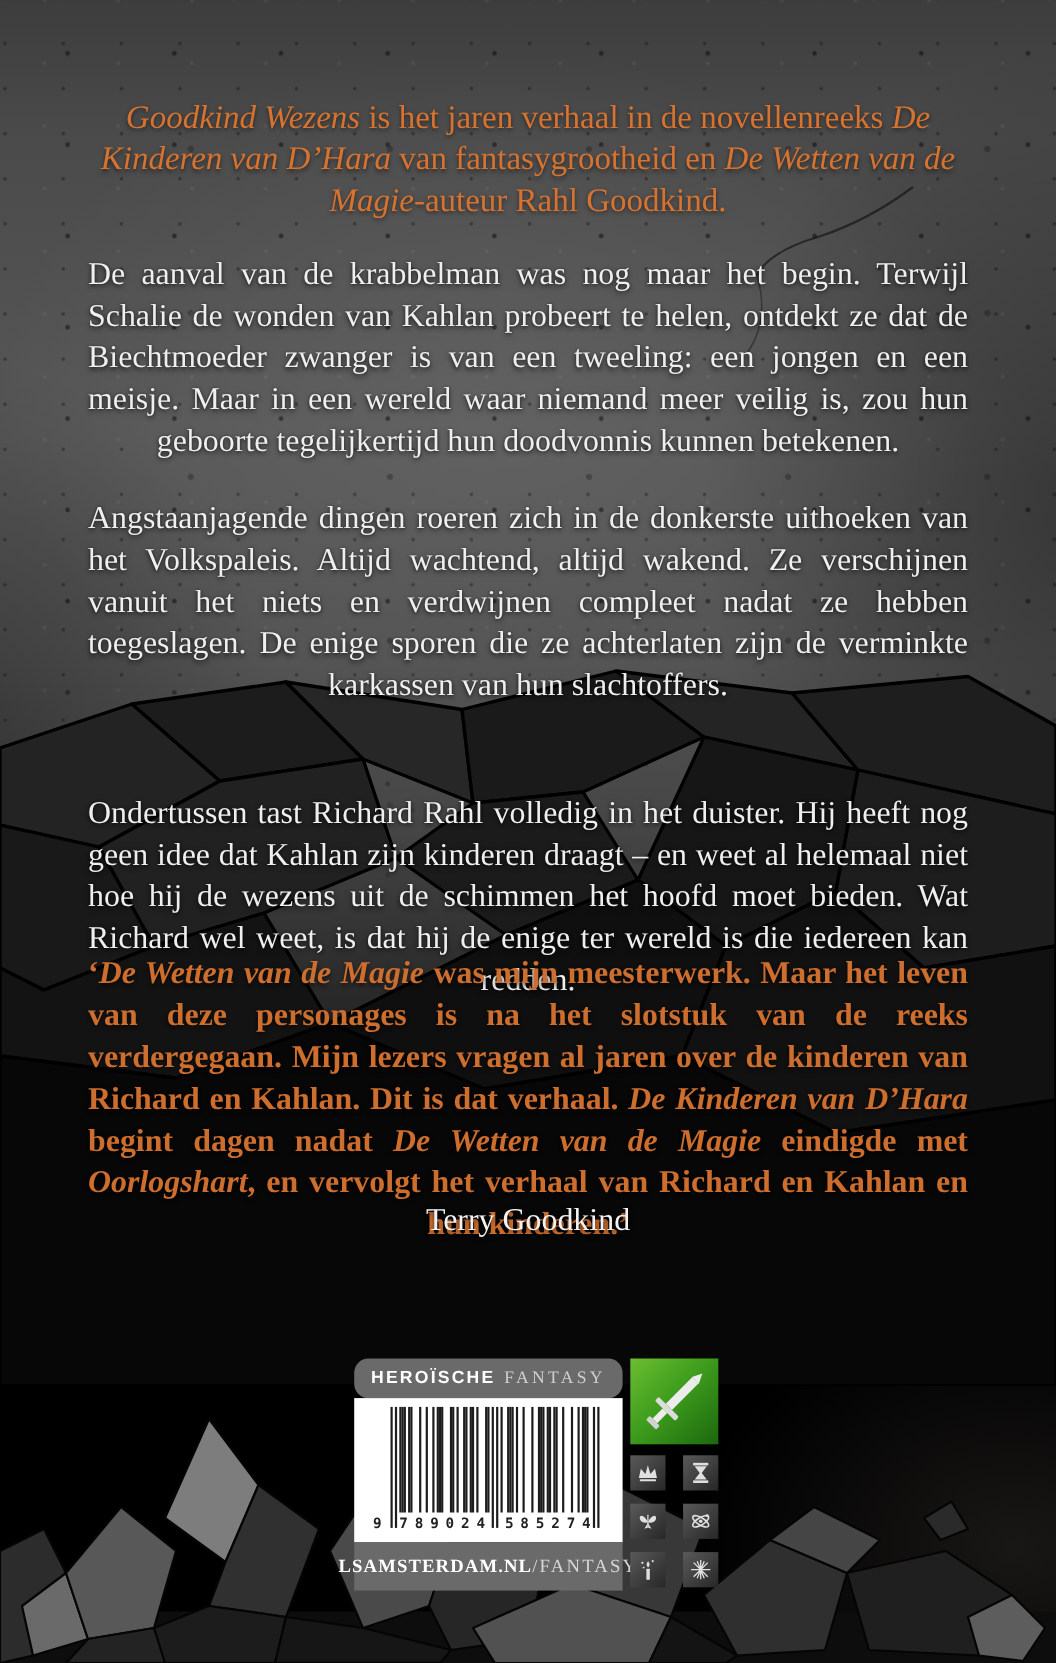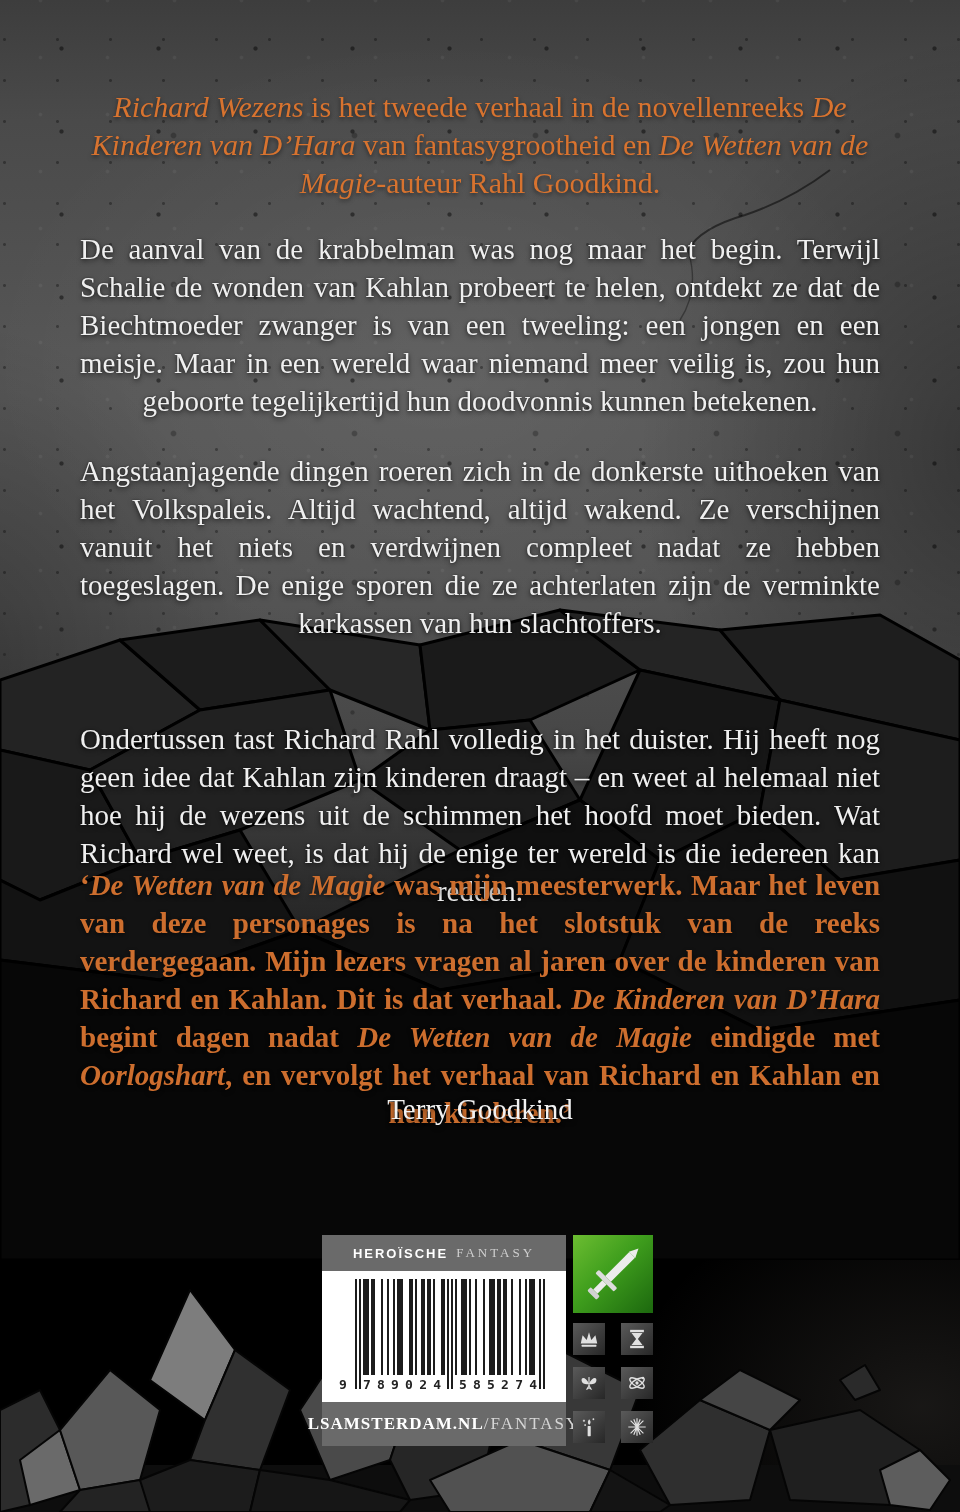--- a/index.html
+++ b/index.html
@@ -32,21 +32,21 @@
     text-shadow:0 2px 5px rgba(0,0,0,0.65), 0 0 2px rgba(0,0,0,0.4);}
   .intro-text{color:var(--accent-header,#d8732f);text-align:center;font-size:30px;
     text-shadow:0 2px 4px rgba(0,0,0,0.5);}
   .quote-text{color:var(--accent-quote,#cd6e2e);text-align:justify;text-align-last:center;
     text-shadow:0 2px 4px rgba(0,0,0,0.6);font-weight:bold;}
   .attribution{color:#f2f2f2;text-align:center;text-shadow:0 2px 5px rgba(0,0,0,0.7);}
   .it{font-style:italic;}
   .bottom-block{position:absolute;left:322px;top:1235px;display:flex;align-items:flex-start;}
   .barcode-block{width:244px;}
   .bc-header{height:36px;background:#6a6a6a;display:flex;align-items:center;justify-content:center;
-    font-size:13px;letter-spacing:2px;white-space:nowrap;}
+    font-size:16px;letter-spacing:2px;white-space:nowrap;border-radius:13px;}
   .bc-header .bold-part{font-family:"Liberation Sans",sans-serif;font-weight:700;color:#fff;margin-right:8px;}
   .bc-header .light-part{font-family:"Liberation Serif",serif;color:#cfcfcf;letter-spacing:3px;}
   .bc-white{height:131px;background:#fff;display:flex;justify-content:center;}
   .bc-footer{height:44px;background:#6a6a6a;display:flex;align-items:center;justify-content:center;
     font-size:17px;white-space:nowrap;}
   .bc-footer .bold-part{font-family:Liberation Serif, serif;font-weight:700;color:#fff;letter-spacing:1px;}
   .bc-footer .light-part{font-family:"Liberation Serif",serif;color:#d6d6d6;letter-spacing:2px;}
   .genre-col{width:80px;margin-left:7px;}
   .tile-green{width:80px;height:78px;background:linear-gradient(135deg,#6cbd31 0%,#3f9e1d 45%,#1c680e 100%);
     display:flex;align-items:center;justify-content:center;}
@@ -108,21 +108,21 @@
       <polygon points="700,170 740,140 800,170 770,200" fill="#454545"></polygon>
       <polygon points="770,200 860,180 920,220 890,275 790,270" fill="#1f1f1f"></polygon>
       <polygon points="880,240 920,220 950,250 930,280 890,275" fill="#5d5d5d"></polygon>
       <polygon points="590,282 610,240 670,275 660,282" fill="#141414"></polygon>
       <polygon points="520,150 545,130 560,155" fill="#333333"></polygon>
       <polygon points="840,150 865,135 880,160 855,170" fill="#2a2a2a"></polygon>
     </g>
   </svg>
 
   <div class="txt intro-text" style="top:88px;">
-    <p><span class="it">Richard Wezens</span><span> is het tweede verhaal in de novellenreeks </span><span class="it">De Kinderen van D’Hara</span><span> van fantasygrootheid en </span><span class="it">De Wetten van de Magie</span><span>-auteur Rahl Goodkind.</span></p>
+    <p><span class="it">Goodkind Wezens</span><span> is het jaren verhaal in de novellenreeks </span><span class="it">De Kinderen van D’Hara</span><span> van fantasygrootheid en </span><span class="it">De Wetten van de Magie</span><span>-auteur Rahl Goodkind.</span></p>
   </div>
 
   <div class="txt body-text" style="top:230px;">
     <p>De aanval van de krabbelman was nog maar het begin. Terwijl Schalie de wonden van Kahlan probeert te helen, ontdekt ze dat de Biechtmoeder zwanger is van een tweeling: een jongen en een meisje. Maar in een wereld waar niemand meer veilig is, zou hun geboorte tegelijkertijd hun doodvonnis kunnen betekenen.</p>
   </div>
   <div class="txt body-text" style="top:452px;">
     <p>Angstaanjagende dingen roeren zich in de donkerste uithoeken van het Volkspaleis. Altijd wachtend, altijd wakend. Ze verschijnen vanuit het niets en verdwijnen compleet nadat ze hebben toegeslagen. De enige sporen die ze achterlaten zijn de verminkte karkassen van hun slachtoffers.</p>
   </div>
   <div class="txt body-text" style="top:677px;margin-top:43px;">
     <p>Ondertussen tast Richard Rahl volledig in het duister. Hij heeft nog geen idee dat Kahlan zijn kinderen draagt – en weet al helemaal niet hoe hij de wezens uit de schimmen het hoofd moet bieden. Wat Richard wel weet, is dat hij de enige ter wereld is die iedereen kan redden.</p>

